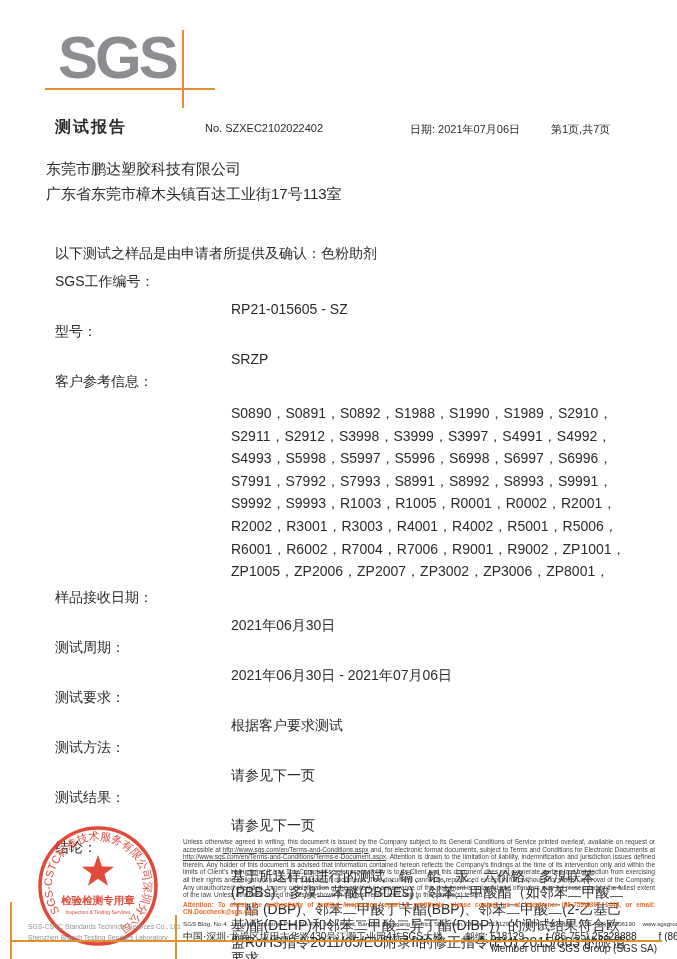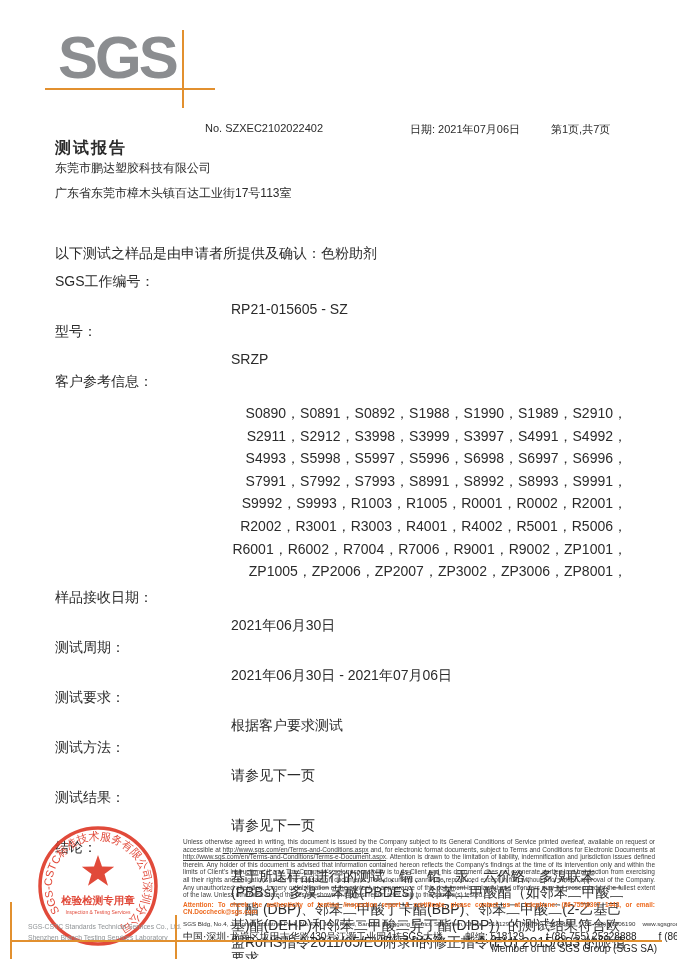--- a/index.html
+++ b/index.html
@@ -6,35 +6,35 @@
   .page{position:relative;width:677px;height:959px;background:#ffffff;overflow:hidden;
         font-family:"Liberation Sans","DejaVu Sans",sans-serif;color:#2b2b2b;padding-left:8px;}
 
   
   .logo-text{position:absolute;left:58px;top:28px;font-size:60px;font-weight:bold;
              color:#8b8d90;letter-spacing:-3px;line-height:60px;}
   .crop-h{position:absolute;left:45px;top:88px;width:170px;height:2px;background:#e2902f;}
   .crop-v{position:absolute;left:182px;top:30px;width:2px;height:78px;background:#e2902f;}
 
   
-  .title{position:absolute;left:55px;top:117px;font-size:16px;font-weight:bold;letter-spacing:2px;margin-top:21px;}
+  .title{position:absolute;left:55px;top:117px;font-size:16px;font-weight:bold;letter-spacing:2px;}
   .rep-no{position:absolute;left:205px;top:122px;font-size:11px;}
   .rep-date{position:absolute;left:410px;top:122px;font-size:11px;}
   .rep-page{position:absolute;left:551px;top:122px;font-size:11px;}
 
   
-  .applicant{position:absolute;left:55px;top:156px;font-size:12px;line-height:25px;}
+  .applicant{position:absolute;left:46px;top:156px;font-size:15px;line-height:25px;}
 
   
   .content{position:absolute;left:55px;top:246px;width:572px;font-size:14px;}
   .statement{margin-bottom:13px;line-height:15px;}
   .row{display:flex;margin-bottom:7px;line-height:15px;}
   .row .lbl{width:176px;flex-shrink:0;}
   .row .val{flex:1;margin-top:28px;}
-  .ref-line{line-height:22.6px;text-align:right;}
+  .ref-line{line-height:22.6px;}
   .conclusion-val{line-height:16.5px;}
 
   
   .stamp{position:absolute;left:36px;top:824px;width:124px;height:124px;opacity:.92;}
   .footer-company{position:absolute;left:28px;top:921px;width:165px;font-size:6.8px;
                   color:#8f9396;line-height:11px;}
   .legal{position:absolute;left:183px;top:838px;width:472px;font-size:6.5px;line-height:7.6px;
          text-align:justify;color:#3d3d3d;}
   .legal .url{text-decoration:underline;}
   .attention{color:#ed6b21;font-weight:bold;margin-top:2px;}

